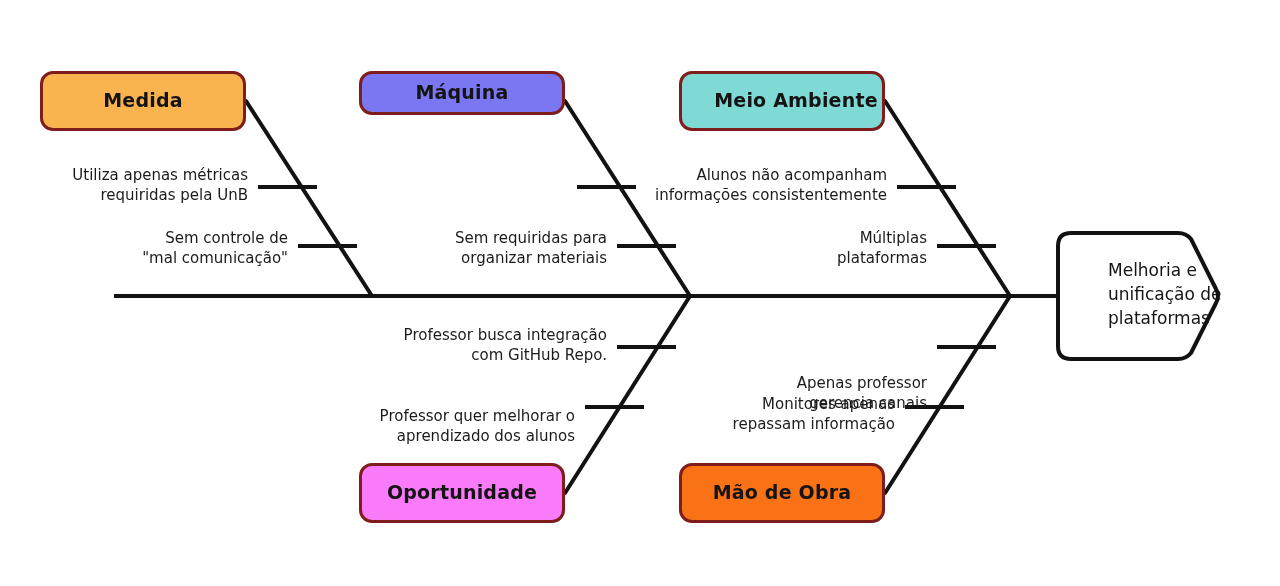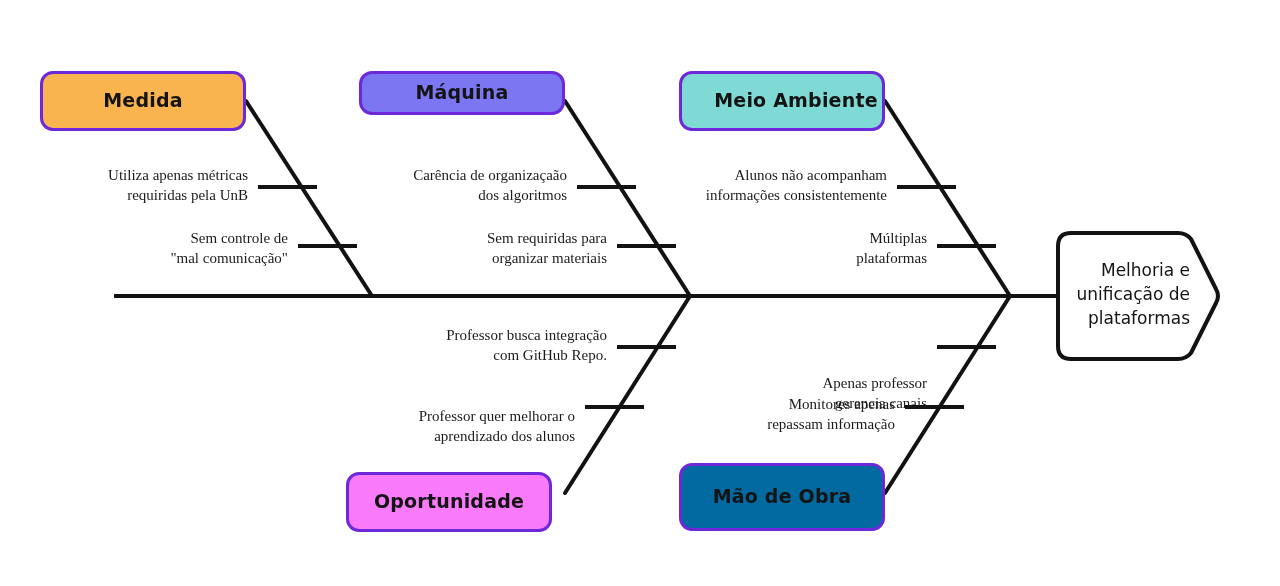--- a/index.html
+++ b/index.html
@@ -23,21 +23,21 @@
     left: 0;
     top: 0;
     width: 1280px;
     height: 586px;
   }
 
   
   .cat-box {
     position: absolute;
     box-sizing: border-box;
-    border: 3px solid #6d28d9;
+    border: 3px solid #7f1d1d;
     border-radius: 13px;
     display: flex;
     align-items: center;
     justify-content: center;
     font-weight: bold;
     font-size: 19px;
     letter-spacing: 0.2px;
     color: #141414;
     text-align: center;
     line-height: 1.15;
@@ -45,32 +45,32 @@
 
   
   .cause {
     position: absolute;
     box-sizing: border-box;
     font-size: 15px;
     line-height: 1.35;
     color: #1b1b1b;
     text-align: right;
     white-space: pre-line;
-    font-family: Liberation Serif, serif;
   }
 
   
   .effect-text {
     position: absolute;
     box-sizing: border-box;
-    text-align: right;
+    text-align: left;
     font-size: 17px;
     line-height: 1.42;
     color: #141414;
     white-space: pre-line;
+    margin-left: 46px;
   }
 </style>
 </head>
 <body>
 
 <div id="canvas">
 
   <svg id="skeleton" viewBox="0 0 1280 586" xmlns="http://www.w3.org/2000/svg">
 
     <line x1="114" y1="296" x2="1058" y2="296" stroke="#121212" stroke-width="4" stroke-linecap="butt"></line>
@@ -115,35 +115,33 @@
   </div>
 
   <div class="cat-box" style="left:359px; top:71px; width:206px; height:44px; background:#7B76F1;">
     <span>Máquina</span>
   </div>
 
   <div class="cat-box" style="left:679px; top:71px; width:206px; height:60px; background:#7FD9D4;padding-left:28px;">
     <span>Meio Ambiente</span>
   </div>
 
-  <div class="cat-box" style="left:346px; top:463px; width:206px; height:60px; background:#F97BF9;margin-top:9px;">
+  <div class="cat-box" style="left:359px; top:463px; width:206px; height:60px; background:#F97BF9;">
     <span>Oportunidade</span>
   </div>
 
-  <div class="cat-box" style="left:679px; top:463px; width:206px; height:68px; background:#0369a1;">
+  <div class="cat-box" style="left:679px; top:463px; width:206px; height:60px; background:#f97316;">
     <span>Mão de Obra</span>
   </div>
 
   <div class="cause" style="left:20px; top:165px; width:228px;">Utiliza apenas métricas
 requiridas pela UnB</div>
   <div class="cause" style="left:60px; top:228px; width:228px;">Sem controle de
 "mal comunicação"</div>
 
-  <div class="cause" style="left:339px; top:165px; width:228px;">Carência de organizaçaão
-dos algoritmos</div>
   <div class="cause" style="left:379px; top:228px; width:228px;">Sem requiridas para
 organizar materiais</div>
 
   <div class="cause" style="left:639px; top:165px; width:248px;">Alunos não acompanham
 informações consistentemente</div>
   <div class="cause" style="left:699px; top:228px; width:228px;">Múltiplas
 plataformas</div>
 
   <div class="cause" style="left:379px; top:325px; width:228px;text-align:right;">Professor busca integração
 com GitHub Repo.</div>

